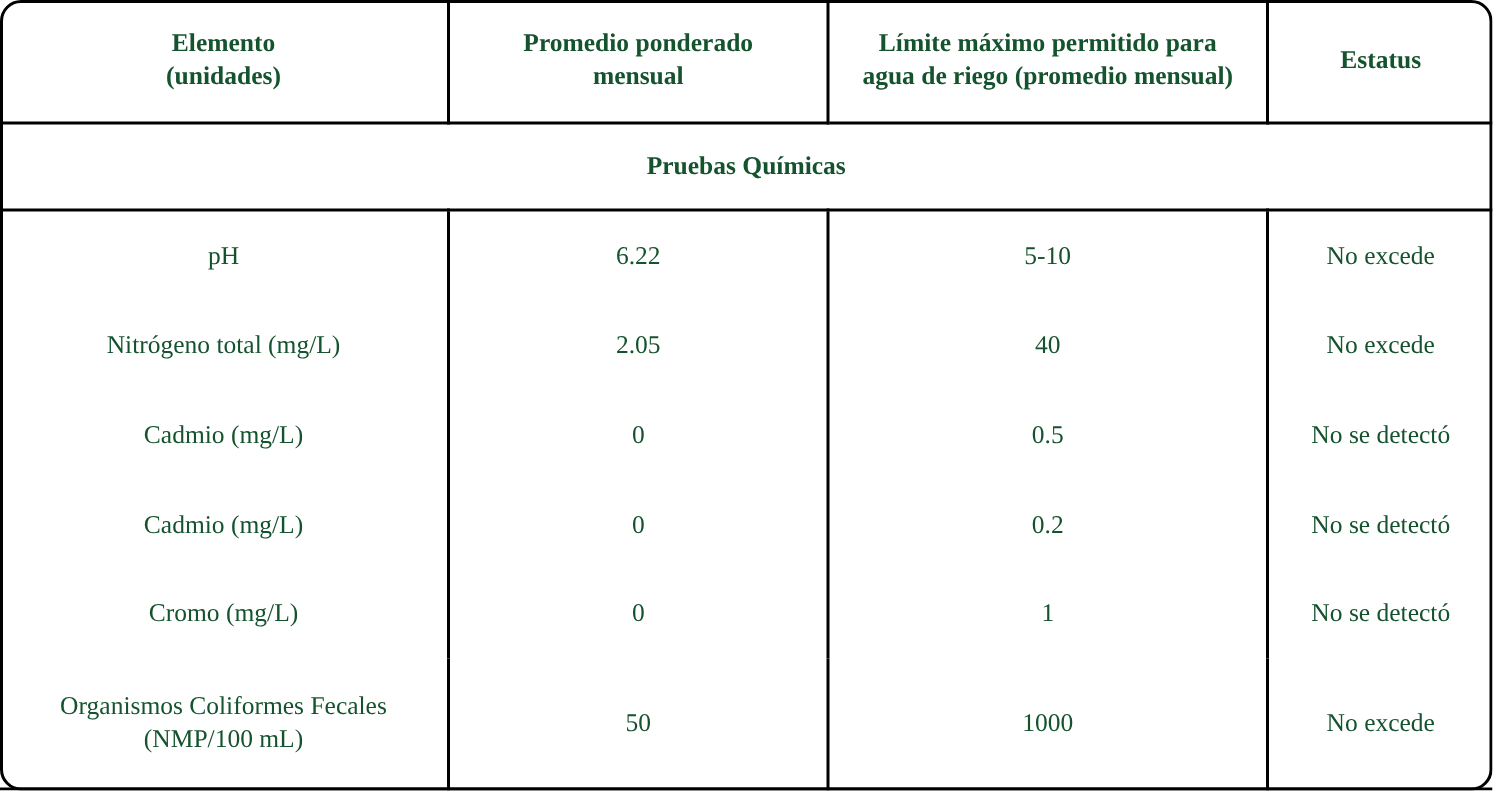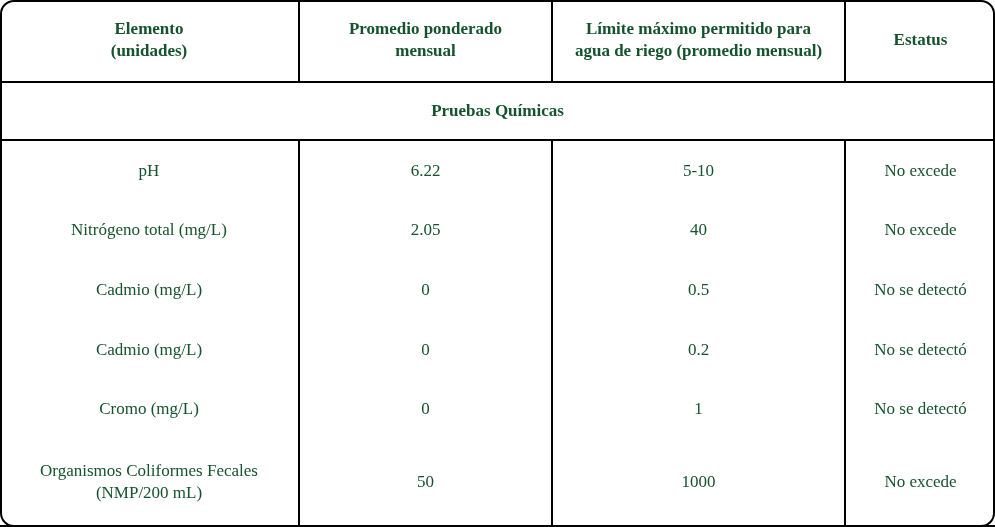--- a/index.html
+++ b/index.html
@@ -121,20 +121,20 @@
       <tr class="data-row">
         <td class="vr">Cromo (mg/L)</td>
         <td class="vr">0</td>
         <td class="vr">1</td>
         <td>No se detectó</td>
       </tr>
 
 
       <tr class="data-row-tall">
         <td class="vr">Organismos Coliformes Fecales
-(NMP/200 mL)</td>
+(NMP/100 mL)</td>
         <td class="vr">50</td>
         <td class="vr">1000</td>
         <td>No excede</td>
       </tr>
     </tbody>
   </table>
 </div>
 
 </body></html>

